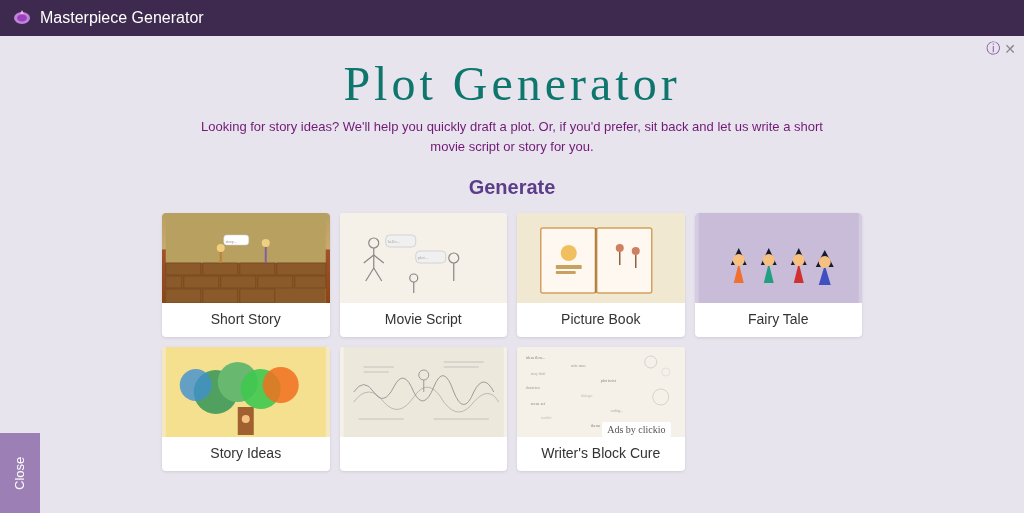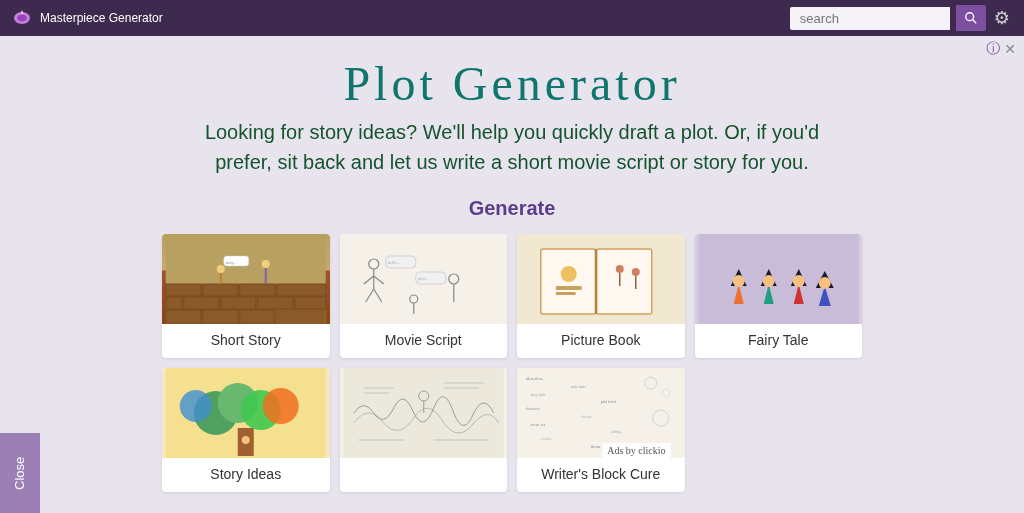--- a/index.html
+++ b/index.html
@@ -17,21 +17,21 @@
       align-items: center;
       justify-content: space-between;
       padding: 0 12px;
       height: 36px;
     }
     #navbar-brand {
       display: flex;
       align-items: center;
       gap: 8px;
       color: #fff;
-      font-size: 12px;
+      font-size: 16px;
       font-family: Arial, sans-serif;
     }
     .brand-icon {
       width: 20px;
       height: 20px;
     }
     #navbar-right {
       display: flex;
       align-items: center;
       gap: 6px;
@@ -89,22 +89,22 @@
     }
 
     #page-subtitle {
       font-size: 15px;
       color: #555;
       font-family: Arial, sans-serif;
       margin-bottom: 14px;
     }
 
     #page-description {
-      font-size: 20px;
-      color: #14532d;
+      font-size: 13px;
+      color: #701a75;
       font-family: Arial, sans-serif;
       line-height: 1.5;
       max-width: 640px;
       margin: 0 auto 2px;
     }
 
     #generate-label {
       font-size: 20px;
       color: #5b3d8a;
       font-family: Arial, sans-serif;
@@ -249,30 +249,20 @@
 <body>
 
 <nav id="navbar">
   <div id="navbar-brand">
     <svg class="brand-icon" viewBox="0 0 20 20">
       <ellipse cx="10" cy="10" rx="8" ry="6" fill="#c084db"></ellipse>
       <ellipse cx="10" cy="10" rx="5" ry="3.5" fill="#9b40c0"></ellipse>
       <polygon points="10,2 12,6 8,6" fill="#f8b0e0"></polygon>
     </svg>
     <span>Masterpiece Generator</span>
-  </div>
-  <div id="navbar-right">
-    <input type="text" id="search-input" placeholder="search" style="">
-    <button id="search-button">
-      <svg viewBox="0 0 16 16">
-        <circle cx="6.5" cy="6.5" r="4.5" stroke="white" stroke-width="1.5" fill="none"></circle>
-        <line x1="10" y1="10" x2="14" y2="14" stroke="white" stroke-width="1.5"></line>
-      </svg>
-    </button>
-    <button id="settings-button">⚙</button>
   </div>
 </nav>
 
 <div class="page-container">
   <div id="top-right-area">
     <span id="ad-info-icon">ⓘ</span>
     <span id="ad-close-icon">✕</span>
   </div>
 
   <div id="main">

